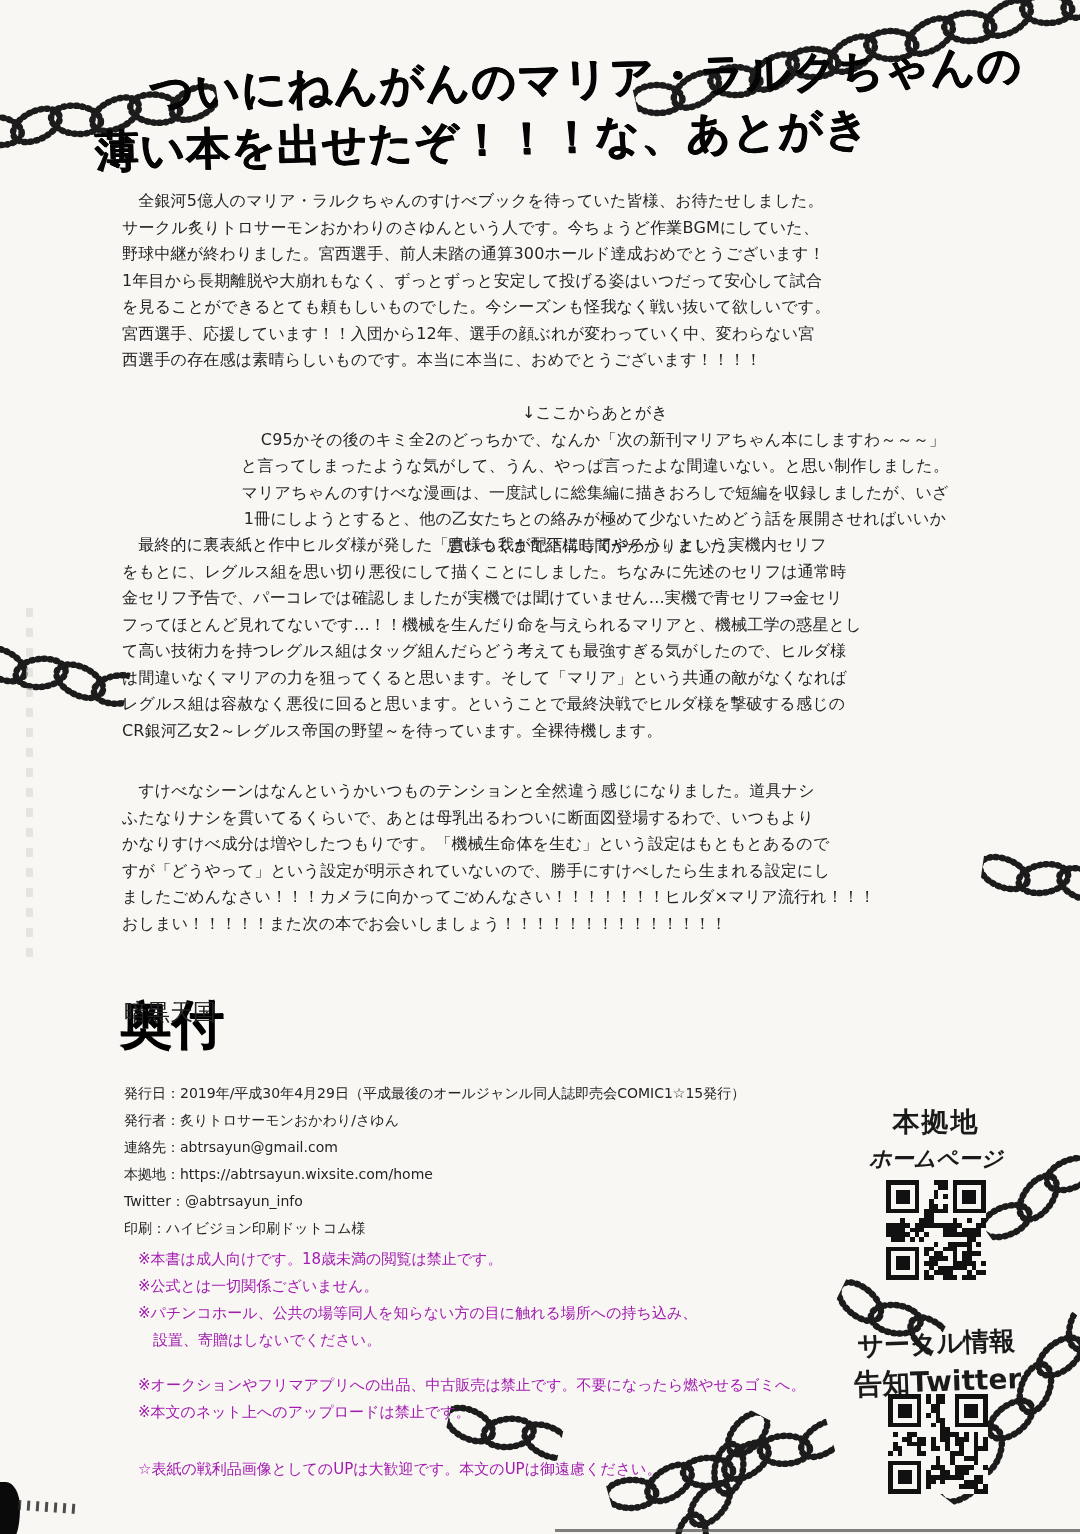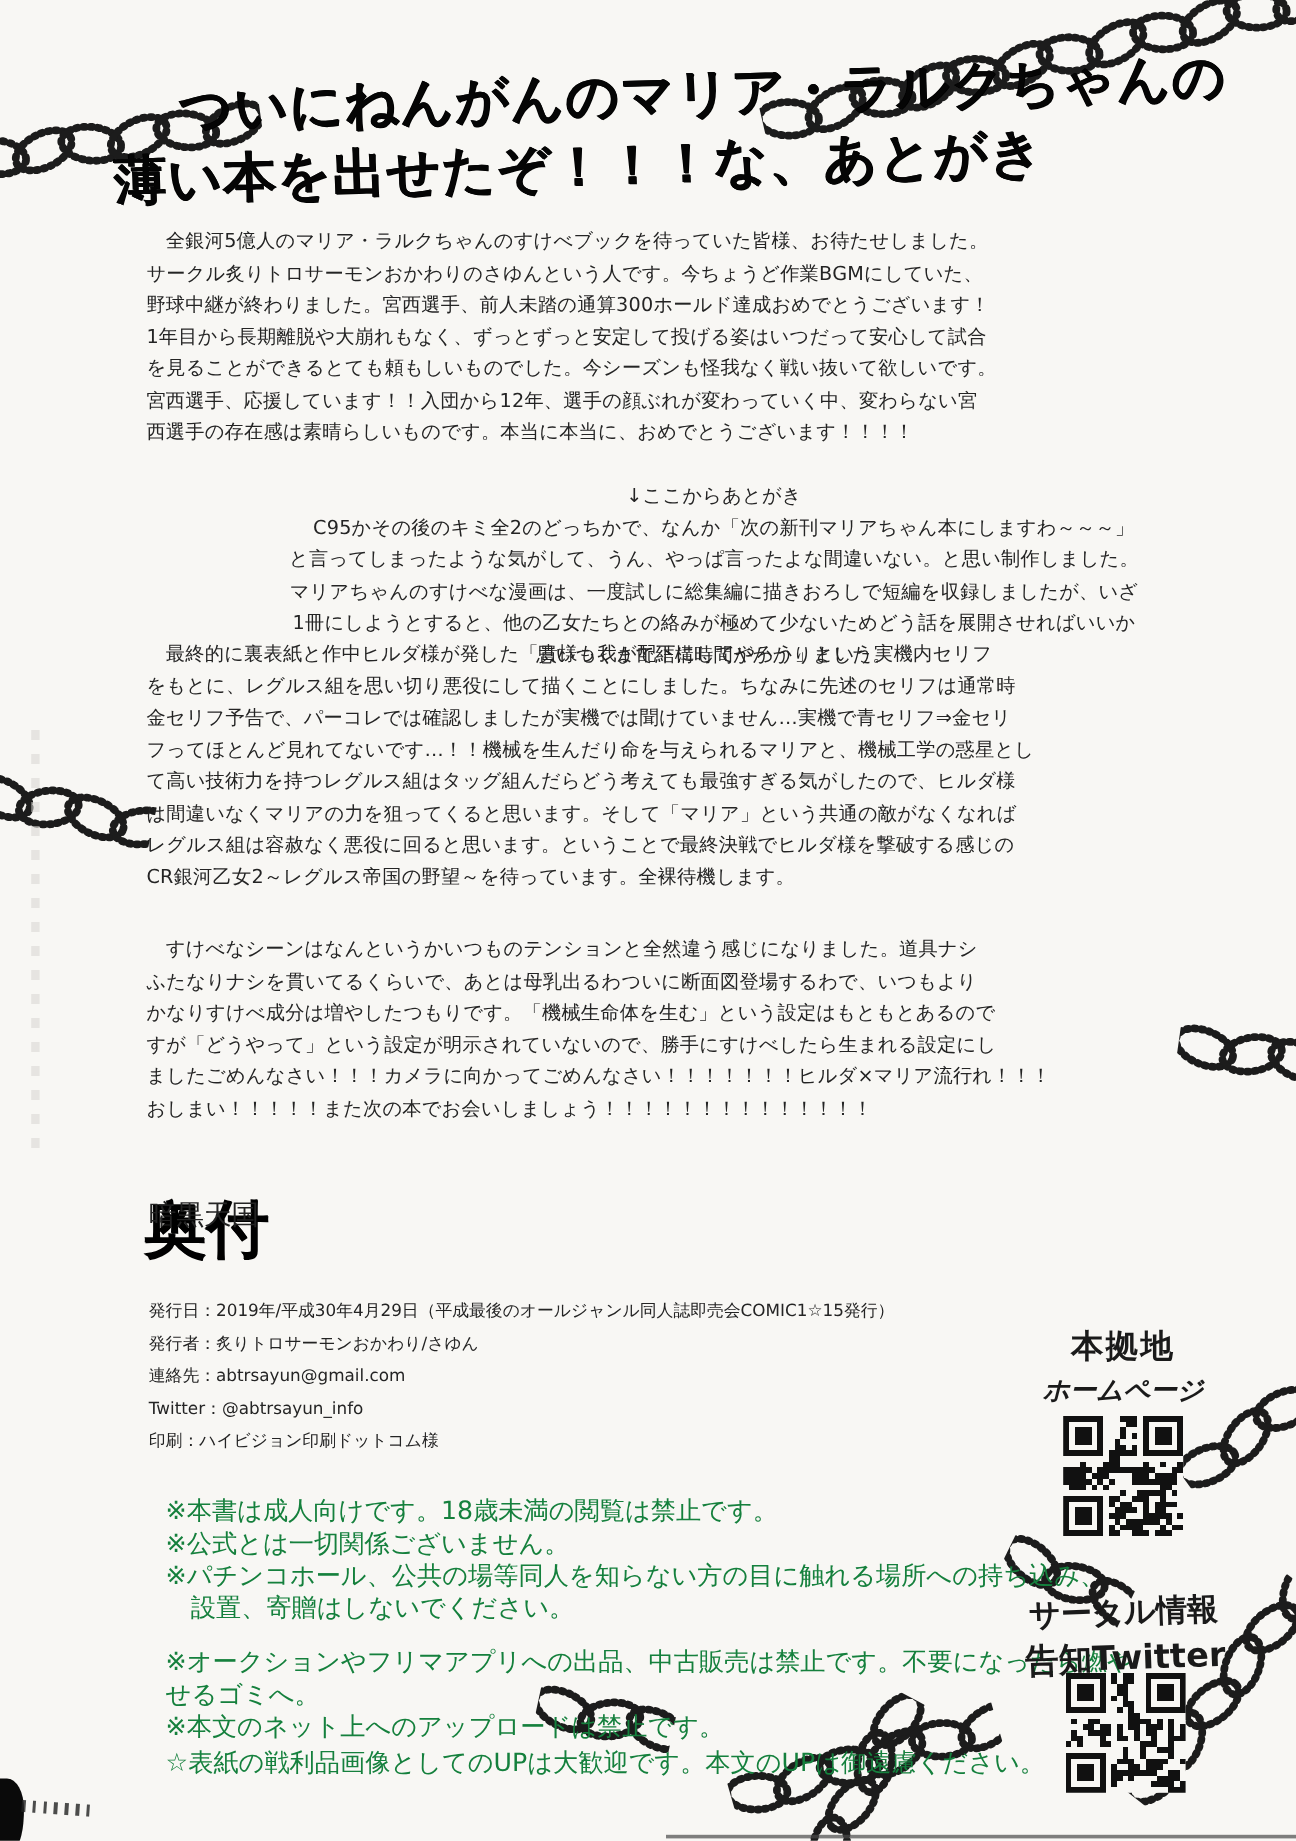--- a/index.html
+++ b/index.html
@@ -33,21 +33,21 @@
     left:120px;top:990px;
     font-family:"DejaVu Serif","Liberation Serif",serif;
     font-weight:900;font-size:52px;color:#000000;
     text-shadow:0.6px 0.6px 0 #000;
   }
   .colo-circle{left:124px;top:997px;font-size:23px;color:#242424;}
   .colo-rows{left:124px;top:1080px;font-size:14px;line-height:27px;color:#242424;}
   
   .notice{
     left:138px;width:820px;
-    font-size:21px;line-height:27px;white-space:pre-line;color:#15803d;
+    font-size:15px;line-height:27px;white-space:pre-line;color:#a21caf;
   }
   
   .qr-label{
     text-align:center;color:#1a1a1a;font-weight:bold;
   }
   .qr-label .l1{display:block;}
   .qr-label .l2{display:block;}
   .qr-hp{left:856px;top:1104px;width:160px;}
   .qr-hp .l1{font-size:27px;letter-spacing:2px;}
   .qr-hp .l2{font-size:22px;margin-top:4px;font-style:italic;}
@@ -186,20 +186,21 @@
 すが「どうやって」という設定が明示されていないので、勝手にすけべしたら生まれる設定にし
 ましたごめんなさい！！！カメラに向かってごめんなさい！！！！！！！ヒルダ×マリア流行れ！！！
 おしまい！！！！！また次の本でお会いしましょう！！！！！！！！！！！！！！</div>
 
 <div class="abs colo-heading">奥付</div>
 <div class="abs colo-circle">暗黒天国</div>
 <div class="abs colo-rows">
   <div><span>発行日</span><span>：</span><span>2019年/平成30年4月29日（平成最後のオールジャンル同人誌即売会COMIC1☆15発行）</span></div>
   <div><span>発行者</span><span>：</span><span>炙りトロサーモンおかわり/さゆん</span></div>
   <div><span>連絡先</span><span>：</span><span>abtrsayun@gmail.com</span></div>
+  <div><span>本拠地</span><span>：</span><span>https://abtrsayun.wixsite.com/home</span></div>
   <div><span>Twitter</span><span>：</span><span>@abtrsayun_info</span></div>
   <div><span>印刷</span><span>：</span><span>ハイビジョン印刷ドットコム様</span></div>
 </div>
 
 <div class="abs notice" style="top:1246px;">※本書は成人向けです。18歳未満の閲覧は禁止です。
 ※公式とは一切関係ございません。
 ※パチンコホール、公共の場等同人を知らない方の目に触れる場所への持ち込み、
 　設置、寄贈はしないでください。</div>
 <div class="abs notice" style="top:1372px;">※オークションやフリマアプリへの出品、中古販売は禁止です。不要になったら燃やせるゴミへ。
 ※本文のネット上へのアップロードは禁止です。</div>

